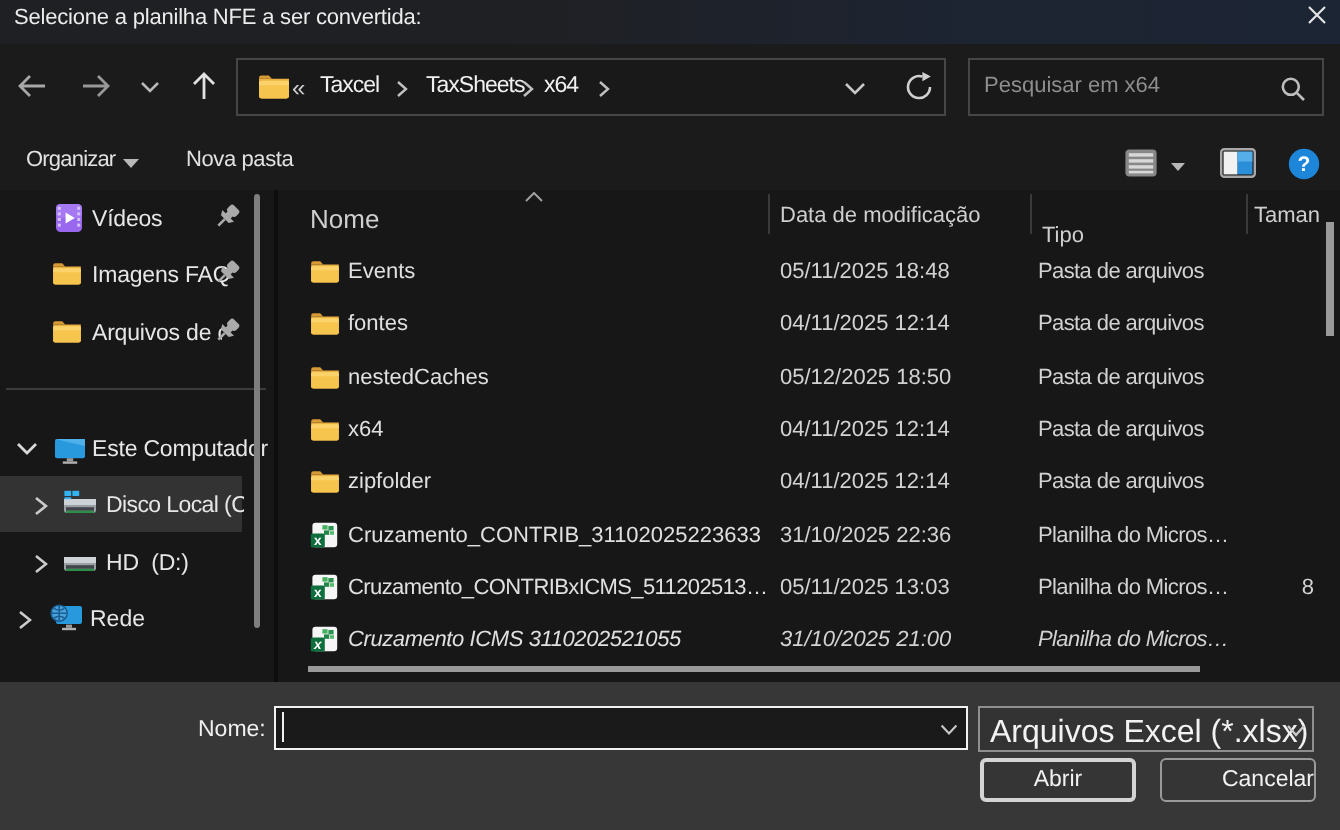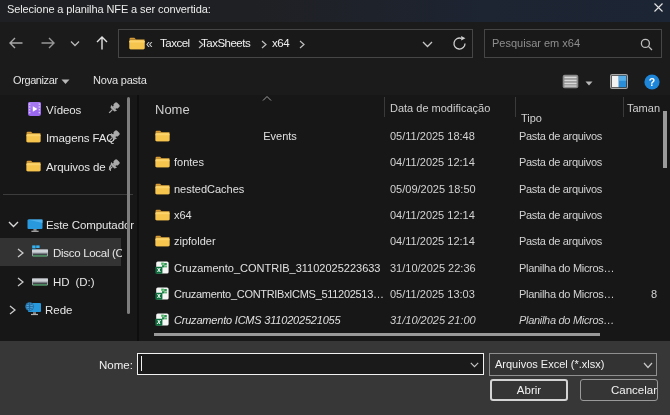--- a/index.html
+++ b/index.html
@@ -45,21 +45,21 @@
         <path d="M0.5 1.9 Q0.5 0.7 1.7 0.7 L5.4 0.7 L7 2.4 L0.5 2.4 Z" fill="#d89a35"></path>
         <path d="M0.5 2.4 L15.5 2.4 L15.5 11 Q15.5 12.2 14.3 12.2 L1.7 12.2 Q0.5 12.2 0.5 11 Z" fill="#eab042"></path>
         <path d="M0.5 4.2 Q0.5 3.4 1.7 3.4 L14.3 3.4 Q15.5 3.4 15.5 4.2 L15.5 11 Q15.5 12.2 14.3 12.2 L1.7 12.2 Q0.5 12.2 0.5 11 Z" fill="#f6c54e"></path>
         <path d="M0.5 4.2 Q0.5 3.4 1.7 3.4 L14.3 3.4 Q15.5 3.4 15.5 4.2 L15.5 5.6 L0.5 5.6 Z" fill="#fbd36a"></path>
       </svg>
       <div class="abs" style="left:27px;top:7px;font-size:12px;color:#d0d0d0;">«</div>
       <div class="abs" style="left:41px;top:7px;font-size:11.5px;letter-spacing:-0.5px;color:#f0f0f0;">Taxcel</div>
       <svg class="abs" style="left:79px;top:10px;" width="6" height="9" viewBox="0 0 6 9">
         <path d="M1 1 L5 4.5 L1 8" stroke="#c0c0c0" stroke-width="1.2" fill="none"></path>
       </svg>
-      <div class="abs" style="left:82px;top:7px;font-size:11.5px;letter-spacing:-0.5px;color:#f0f0f0;text-align:center;">TaxSheets</div>
+      <div class="abs" style="left:94px;top:7px;font-size:11.5px;letter-spacing:-0.5px;color:#f0f0f0;text-align:center;">TaxSheets</div>
       <svg class="abs" style="left:142px;top:10px;" width="6" height="9" viewBox="0 0 6 9">
         <path d="M1 1 L5 4.5 L1 8" stroke="#c0c0c0" stroke-width="1.2" fill="none"></path>
       </svg>
       <div class="abs" style="left:153px;top:7px;font-size:11.5px;letter-spacing:-0.5px;color:#f0f0f0;">x64</div>
       <svg class="abs" style="left:180px;top:10px;" width="6" height="9" viewBox="0 0 6 9">
         <path d="M1 1 L5 4.5 L1 8" stroke="#c0c0c0" stroke-width="1.2" fill="none"></path>
       </svg>
 
       <svg class="abs" style="left:303px;top:11px;" width="11" height="7" viewBox="0 0 11 7">
         <path d="M1 1 L5.5 5.5 L10 1" stroke="#c8c8c8" stroke-width="1.3" fill="none"></path>
@@ -235,21 +235,21 @@
         <path d="M1 4.5 L5 0.5 L9 4.5" stroke="#a0a0a0" stroke-width="1" fill="none"></path>
       </svg>
       <div class="abs" style="left:245px;top:2px;width:1px;height:20px;background:#3a3a3a;"></div>
       <div class="abs" style="left:251px;top:7px;font-size:11px;color:#cfcfcf;">Data de modificação</div>
       <div class="abs" style="left:376px;top:2px;width:1px;height:20px;background:#3a3a3a;"></div>
       <div class="abs" style="left:382px;top:17px;font-size:11px;color:#cfcfcf;">Tipo</div>
       <div class="abs" style="left:484px;top:2px;width:1px;height:20px;background:#3a3a3a;"></div>
       <div class="abs" style="left:488px;top:7px;width:36px;overflow:hidden;font-size:11px;color:#cfcfcf;white-space:nowrap;">Taman</div>
 
       <div id="rows">
-      <div class="abs" style="left:0;top:28.0px;width:531px;height:26px;text-align:center;">
+      <div class="abs" style="left:0;top:28.0px;width:531px;height:26px;">
             <div class="abs" style="left:16px;top:7px;">
               <svg width="15" height="12" viewBox="0 0 16 13">
                 <path d="M0.5 1.9 Q0.5 0.7 1.7 0.7 L5.4 0.7 L7 2.4 L0.5 2.4 Z" fill="#d89a35"></path>
                 <path d="M0.5 2.4 L15.5 2.4 L15.5 11 Q15.5 12.2 14.3 12.2 L1.7 12.2 Q0.5 12.2 0.5 11 Z" fill="#eab042"></path>
                 <path d="M0.5 4.2 Q0.5 3.4 1.7 3.4 L14.3 3.4 Q15.5 3.4 15.5 4.2 L15.5 11 Q15.5 12.2 14.3 12.2 L1.7 12.2 Q0.5 12.2 0.5 11 Z" fill="#f6c54e"></path>
                 <path d="M0.5 4.2 Q0.5 3.4 1.7 3.4 L14.3 3.4 Q15.5 3.4 15.5 4.2 L15.5 5.6 L0.5 5.6 Z" fill="#fbd36a"></path>
               </svg>
             </div>
             <div class="abs" style="left:35px;top:7px;width:212px;overflow:hidden;font-size:11px;letter-spacing:0px;color:#e0e0e0;white-space:nowrap;">Events</div>
             <div class="abs" style="left:251px;top:7px;font-size:11px;color:#d2d2d2;white-space:nowrap;">05/11/2025 18:48</div>
@@ -271,21 +271,21 @@
       <div class="abs" style="left:0;top:80.6px;width:531px;height:26px;">
             <div class="abs" style="left:16px;top:7px;">
               <svg width="15" height="12" viewBox="0 0 16 13">
                 <path d="M0.5 1.9 Q0.5 0.7 1.7 0.7 L5.4 0.7 L7 2.4 L0.5 2.4 Z" fill="#d89a35"></path>
                 <path d="M0.5 2.4 L15.5 2.4 L15.5 11 Q15.5 12.2 14.3 12.2 L1.7 12.2 Q0.5 12.2 0.5 11 Z" fill="#eab042"></path>
                 <path d="M0.5 4.2 Q0.5 3.4 1.7 3.4 L14.3 3.4 Q15.5 3.4 15.5 4.2 L15.5 11 Q15.5 12.2 14.3 12.2 L1.7 12.2 Q0.5 12.2 0.5 11 Z" fill="#f6c54e"></path>
                 <path d="M0.5 4.2 Q0.5 3.4 1.7 3.4 L14.3 3.4 Q15.5 3.4 15.5 4.2 L15.5 5.6 L0.5 5.6 Z" fill="#fbd36a"></path>
               </svg>
             </div>
             <div class="abs" style="left:35px;top:7px;width:212px;overflow:hidden;font-size:11px;letter-spacing:0px;color:#e0e0e0;white-space:nowrap;">nestedCaches</div>
-            <div class="abs" style="left:251px;top:7px;font-size:11px;color:#d2d2d2;white-space:nowrap;">05/09/2025 18:50</div>
+            <div class="abs" style="left:251px;top:7px;font-size:11px;color:#d2d2d2;white-space:nowrap;">05/12/2025 18:50</div>
             <div class="abs" style="left:380px;top:7px;font-size:11px;letter-spacing:-0.3px;color:#d2d2d2;white-space:nowrap;">Pasta de arquivos</div>
           </div>
       <div class="abs" style="left:0;top:106.9px;width:531px;height:26px;">
             <div class="abs" style="left:16px;top:7px;">
               <svg width="15" height="12" viewBox="0 0 16 13">
                 <path d="M0.5 1.9 Q0.5 0.7 1.7 0.7 L5.4 0.7 L7 2.4 L0.5 2.4 Z" fill="#d89a35"></path>
                 <path d="M0.5 2.4 L15.5 2.4 L15.5 11 Q15.5 12.2 14.3 12.2 L1.7 12.2 Q0.5 12.2 0.5 11 Z" fill="#eab042"></path>
                 <path d="M0.5 4.2 Q0.5 3.4 1.7 3.4 L14.3 3.4 Q15.5 3.4 15.5 4.2 L15.5 11 Q15.5 12.2 14.3 12.2 L1.7 12.2 Q0.5 12.2 0.5 11 Z" fill="#f6c54e"></path>
                 <path d="M0.5 4.2 Q0.5 3.4 1.7 3.4 L14.3 3.4 Q15.5 3.4 15.5 4.2 L15.5 5.6 L0.5 5.6 Z" fill="#fbd36a"></path>
               </svg>
@@ -370,21 +370,21 @@
     <div class="abs" style="left:137px;top:12px;width:347px;height:22px;background:#1a1a1a;
          border:1px solid #f2f2f2;box-sizing:border-box;">
       <div class="abs" style="left:3px;top:2px;width:1px;height:15px;background:#f0f0f0;"></div>
       <svg class="abs" style="left:332px;top:8px;" width="9" height="6" viewBox="0 0 9 6">
         <path d="M0.8 0.8 L4.5 4.7 L8.2 0.8" stroke="#c8c8c8" stroke-width="1.1" fill="none"></path>
       </svg>
     </div>
 
     <div class="abs" style="left:489px;top:12px;width:168px;height:23px;background:#333333;
          border:1px solid #8f8f8f;box-sizing:border-box;">
-      <div class="abs" style="left:5px;top:4px;font-size:11px;color:#f2f2f2;">Arquivos Excel (*.xlsx)</div>
+      <div class="abs" style="left:5px;top:4px;font-size:16px;color:#f2f2f2;">Arquivos Excel (*.xlsx)</div>
       <svg class="abs" style="left:153px;top:8px;" width="10" height="7" viewBox="0 0 10 7">
         <path d="M1 1 L5 5.5 L9 1" stroke="#c8c8c8" stroke-width="1.2" fill="none"></path>
       </svg>
     </div>
 
     <div class="abs" style="left:490px;top:38px;width:78px;height:22px;background:#353535;
          border:2px solid #d4d4d4;border-radius:3px;box-sizing:border-box;
          font-size:11.5px;color:#f2f2f2;text-align:center;line-height:18px;">Abrir</div>
     <div class="abs" style="left:580px;top:38px;width:78px;height:22px;background:#353535;
          border:1px solid #9a9a9a;border-radius:3px;box-sizing:border-box;

